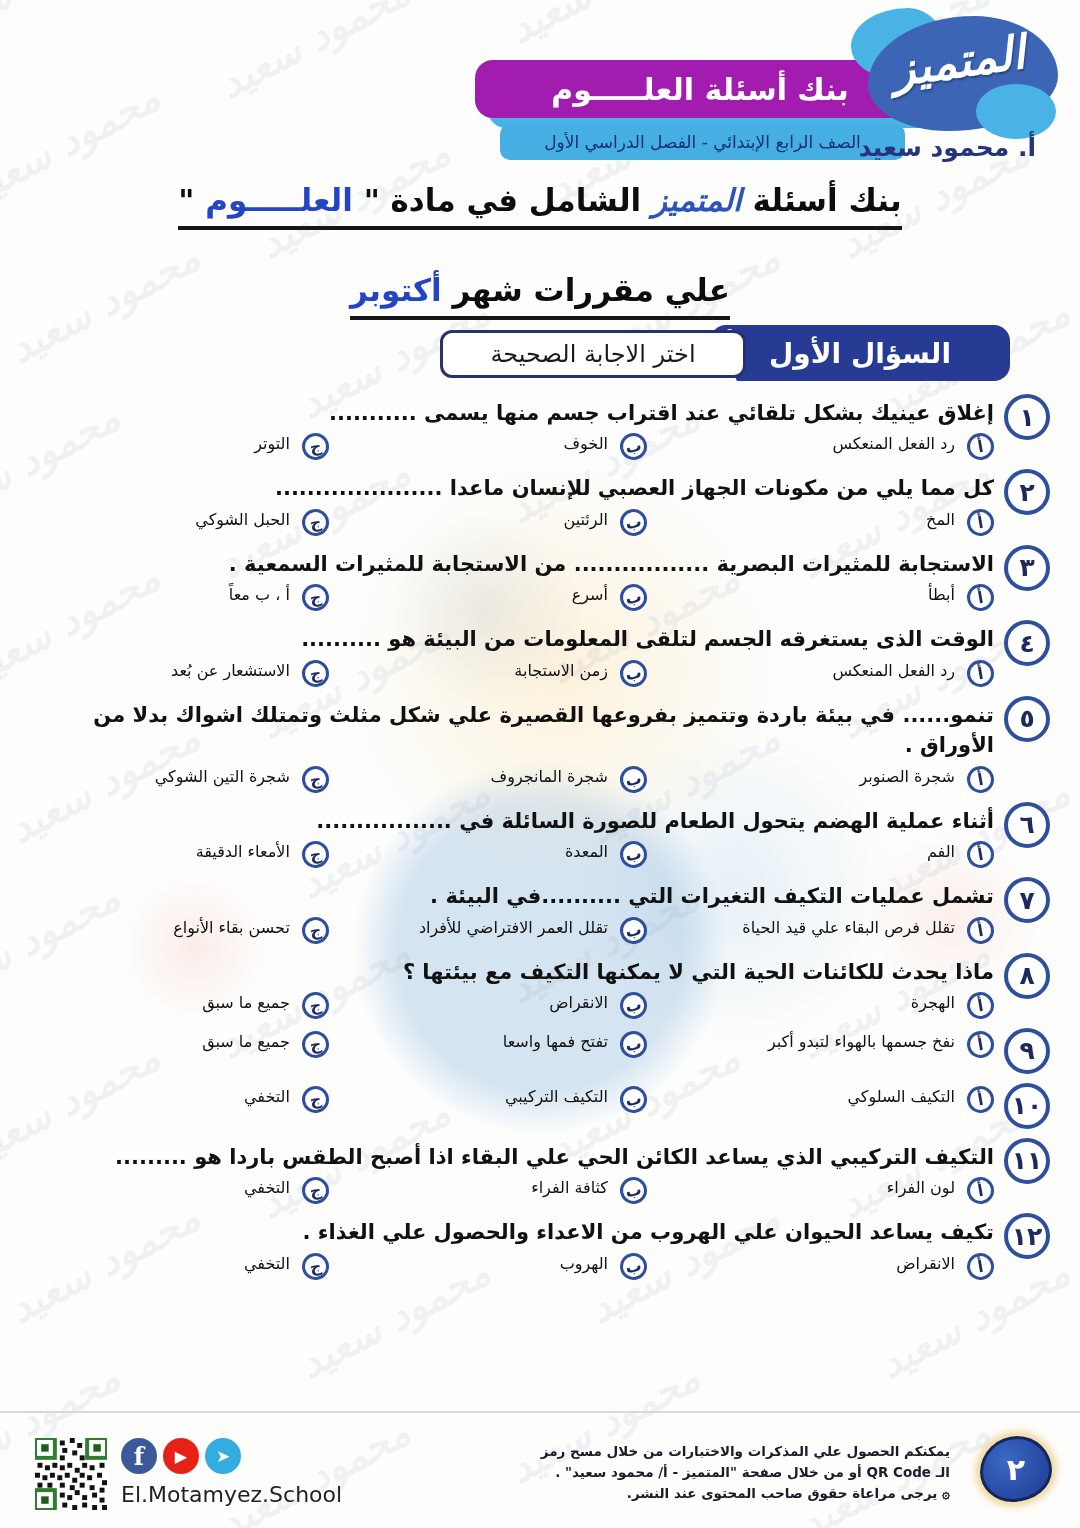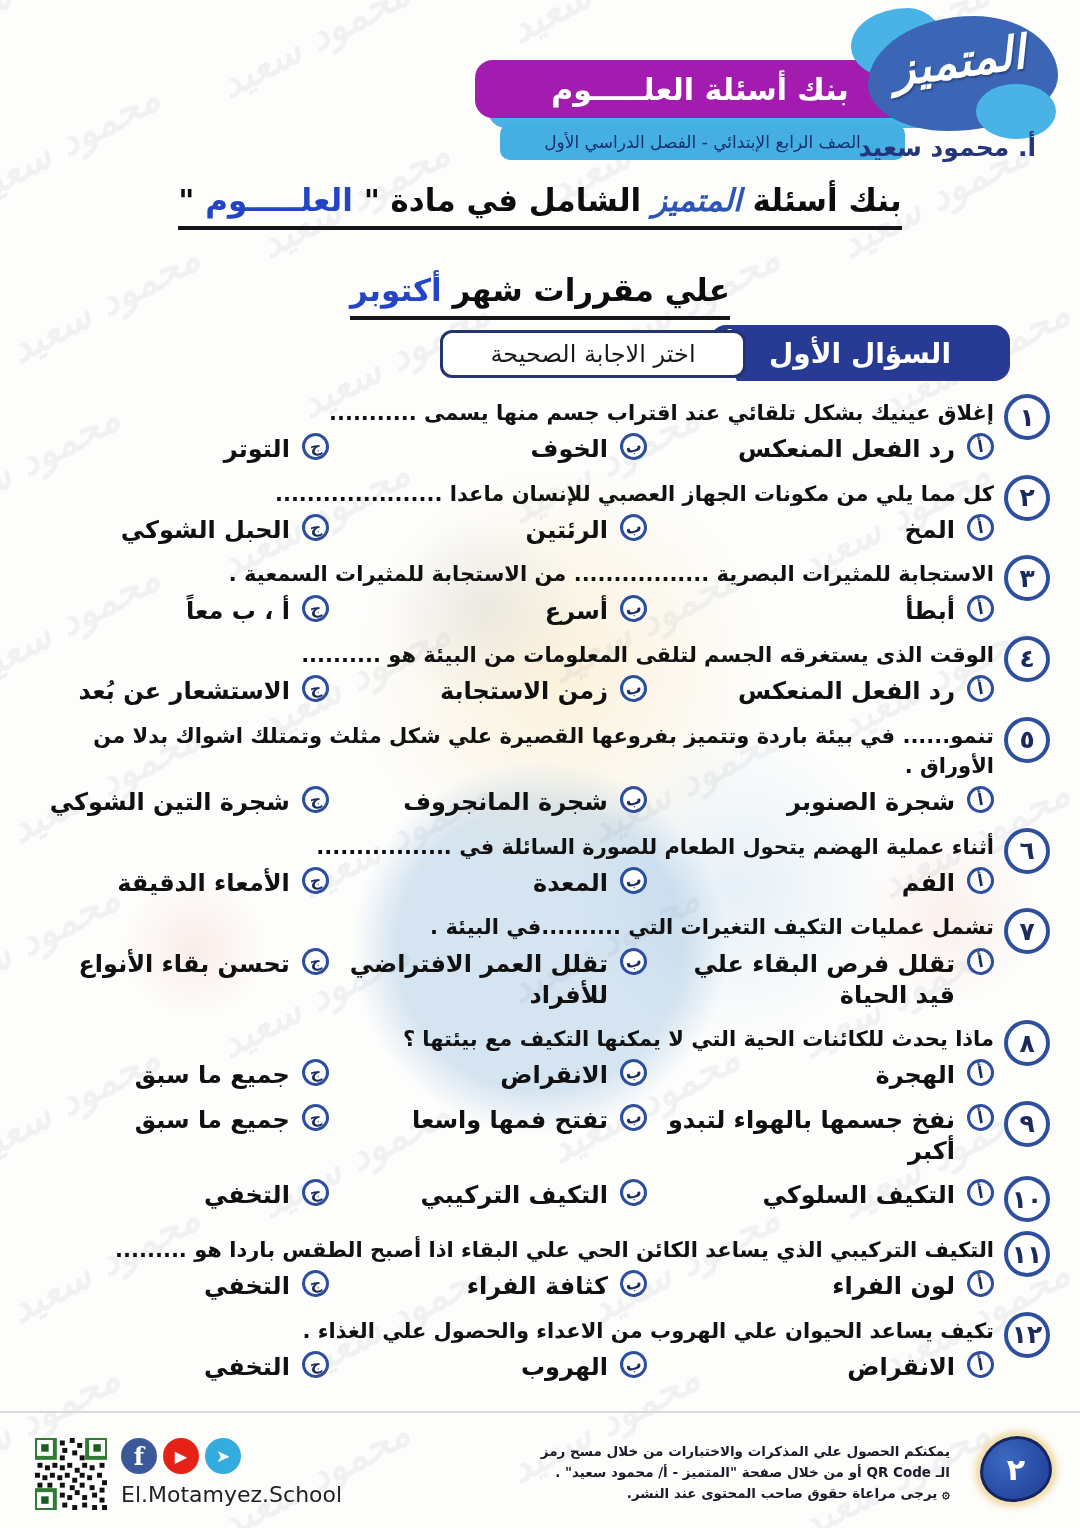--- a/index.html
+++ b/index.html
@@ -96,21 +96,21 @@
   .qbody{flex:1;}
   .qtext{color:#111111;font-size:21px;font-weight:bold;line-height:1.45;padding-top:6px;}
   .opts{display:grid;grid-template-columns:36% 33% 31%;direction:rtl;margin-top:3px;}
   .opt{display:flex;align-items:flex-start;direction:rtl;cursor:pointer;}
   .opt-circle{
     flex:0 0 27px;width:27px;height:27px;border-radius:50%;box-sizing:border-box;
     border:3px solid #2d4f9e;background:#ffffff;color:#1c2a5e;
     display:flex;align-items:center;justify-content:center;
     font-size:16px;font-weight:bold;margin-left:12px;margin-top:2px;transform:rotate(-10deg);
   }
-  .opt-label{color:#111111;font-size:24px;font-weight:bold;line-height:1.3;padding-top:3px;}
+  .opt-label{color:#111111;font-size:16px;font-weight:normal;line-height:1.3;padding-top:3px;}
   
   #footer{position:absolute;left:0;right:0;bottom:0;height:115px;border-top:2px solid #d8d8d8;z-index:3;background:rgba(255,255,255,0.0);}
   #footer-left{position:absolute;left:35px;bottom:18px;display:flex;align-items:flex-start;direction:ltr;}
   #qr{width:72px;height:72px;margin-right:14px;}
   #social-block{display:flex;flex-direction:column;direction:ltr;}
   #social-icons{display:flex;direction:ltr;gap:6px;}
   .soc{width:36px;height:36px;border-radius:50%;display:flex;align-items:center;justify-content:center;color:#fff;font-weight:bold;}
   #fb{background:#3b5998;font-size:24px;font-family:"DejaVu Serif","Liberation Serif",serif;}
   #yt{background:#e62117;font-size:16px;}
   #tg{background:#34ace0;font-size:17px;}

